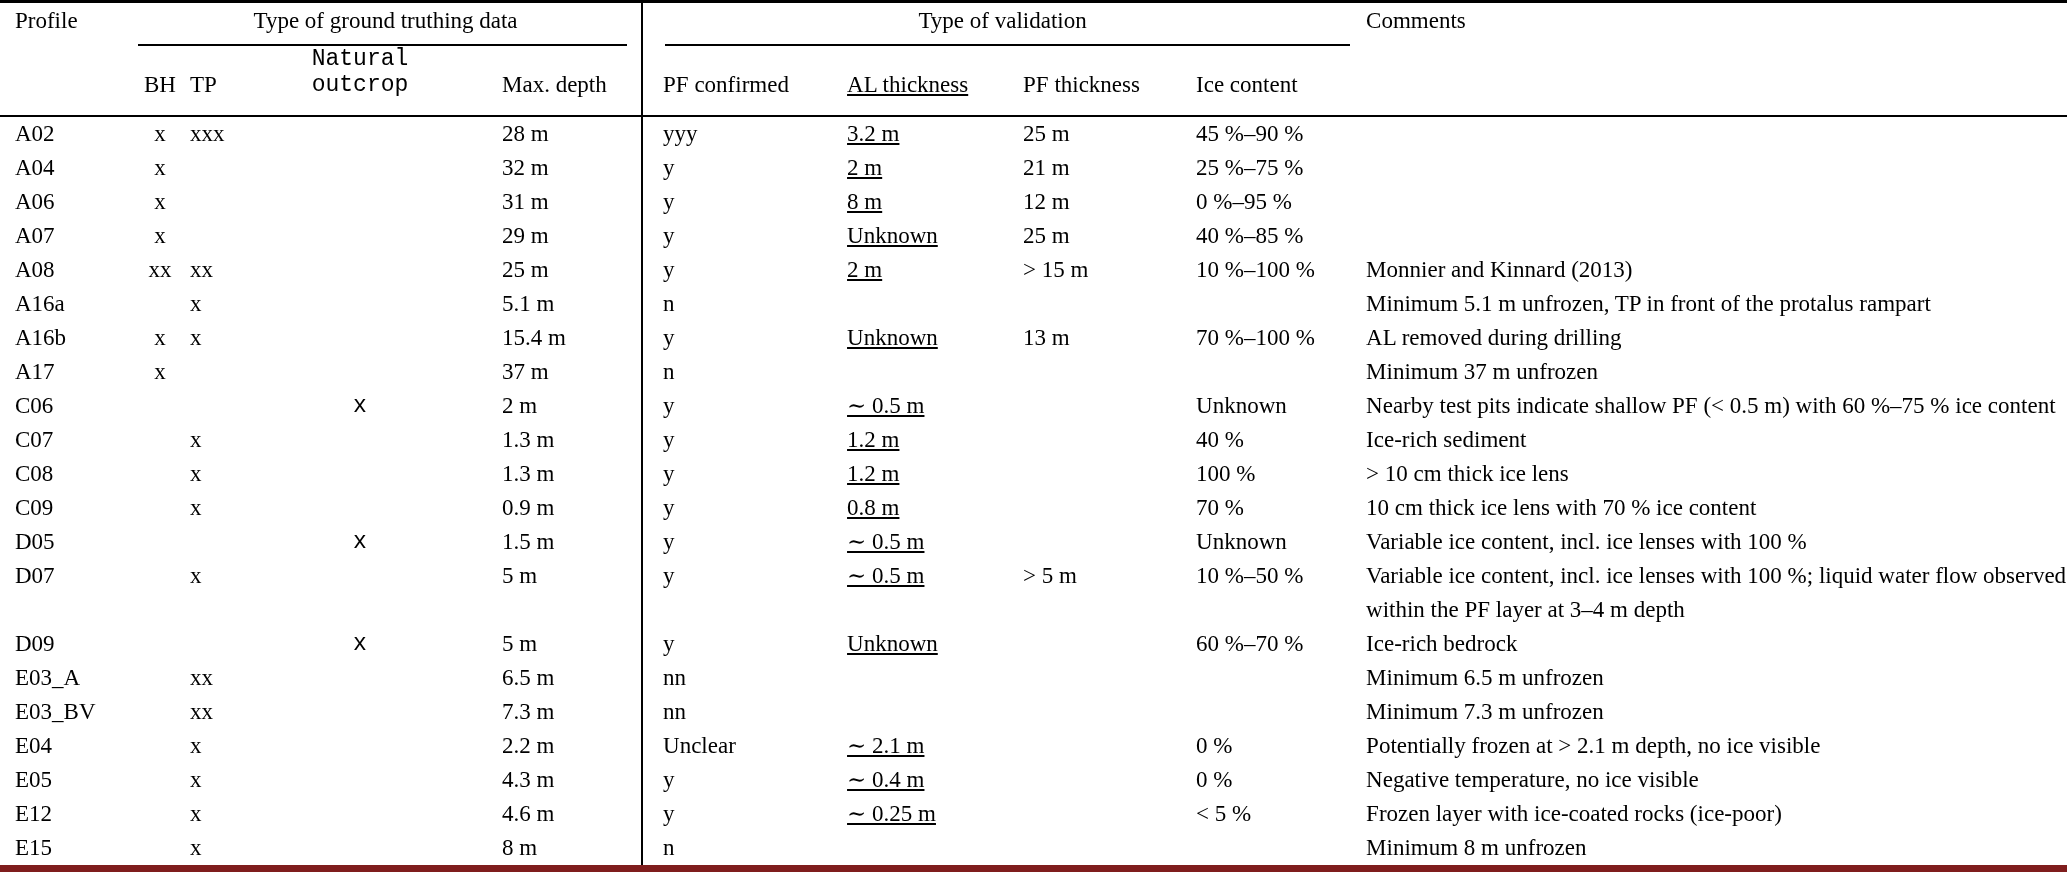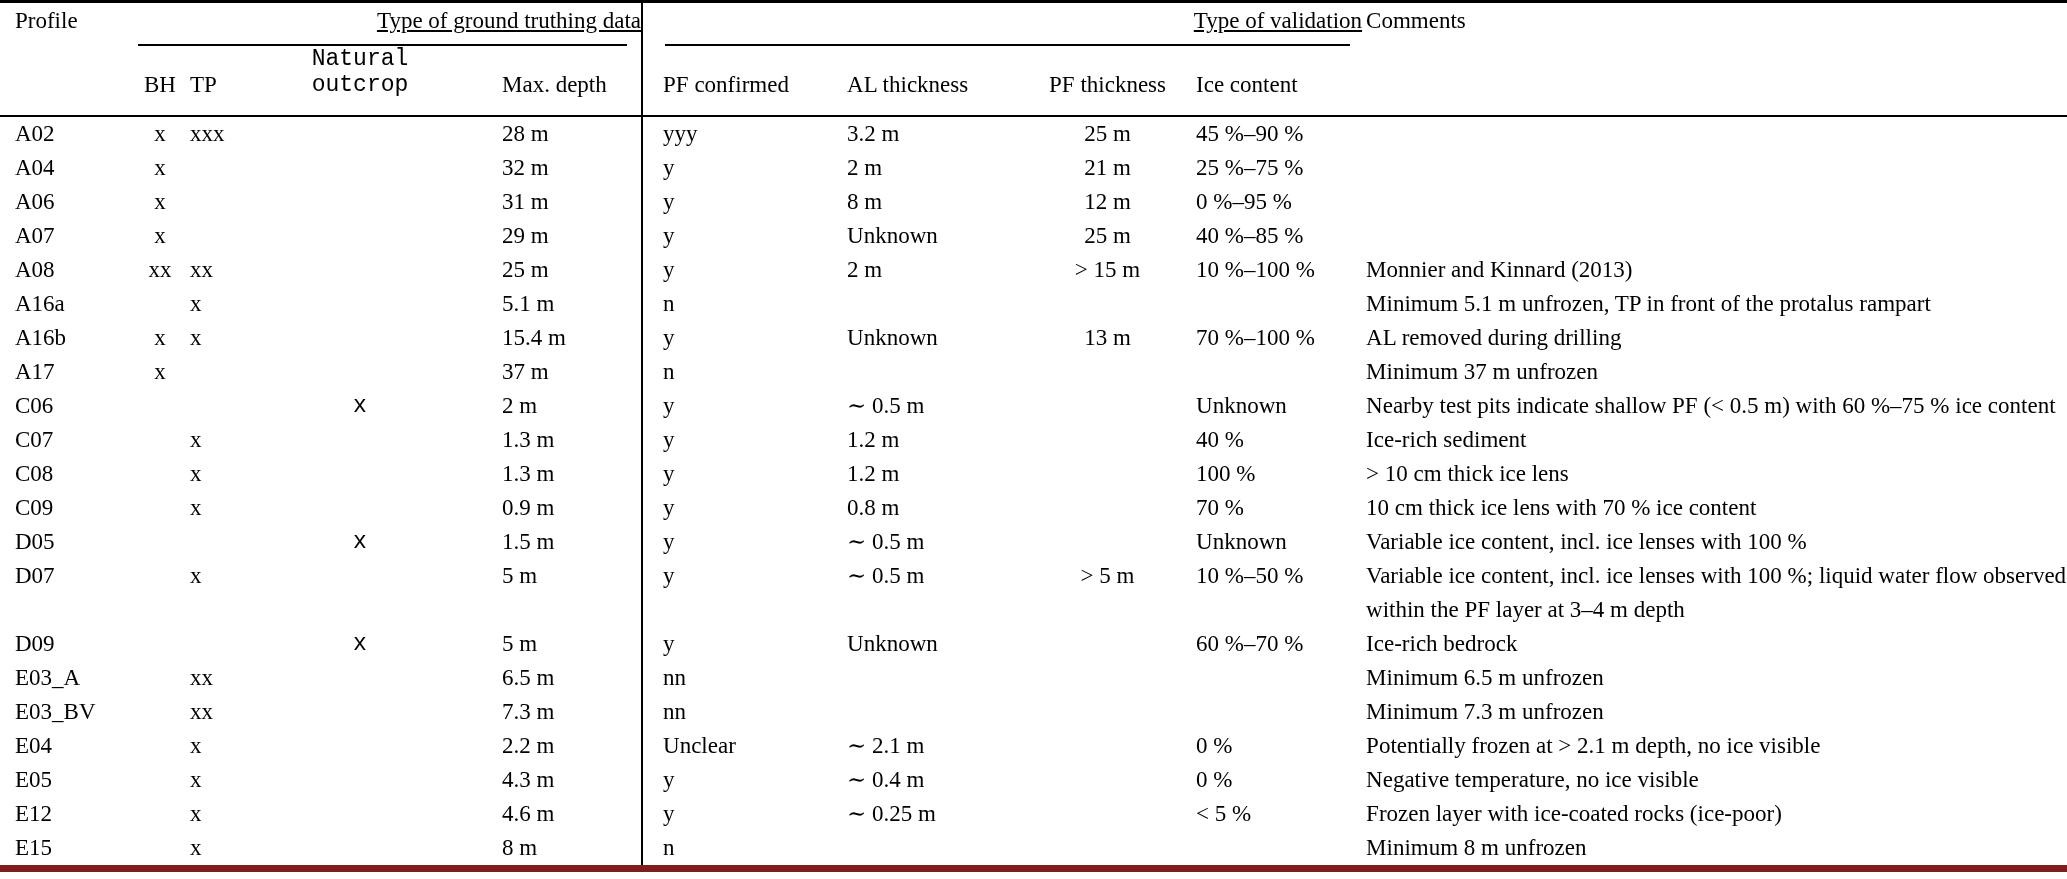--- a/index.html
+++ b/index.html
@@ -22,21 +22,21 @@
   }
 
   
   thead th {
     font-weight: normal;
     padding: 0;
     text-align: left;
     vertical-align: top;
   }
   tr.group-row th { height: 44px; padding-top: 5px; }
-  tr.group-row th.span-head { text-align: right; position: relative; text-decoration: underline; }
+  tr.group-row th.span-head { text-align: center; position: relative; }
   tr.group-row th.span-head .rule {
     position: absolute; bottom: 0; height: 2px; background: #000;
   }
   th.span-ground .rule { left: 8px;  right: 14px; }
   th.span-valid  .rule { left: 22px; right: 12px; }
 
   tr.sub-row th { height: 42px; vertical-align: bottom; padding-bottom: 17px; }
 
   thead tr.sub-row th, thead th[rowspan] { border-bottom: 2px solid #000; }
 
@@ -50,22 +50,22 @@
   }
   tbody td.wrap { line-height: 34px; }
 
   
   .col-profile       { padding-left: 15px; }
   .col-bh            { text-align: center; }
   .col-tp            { text-align: left; }
   .col-outcrop       { text-align: center; font-family: Liberation Mono, monospace; }
   .col-max_depth     { padding-left: 47px; }
   .col-pf_confirmed  { padding-left: 20px; border-left: 2px solid #000; }
-  .col-al_thickness  { padding-left: 5px; }
-  .col-pf_thickness  { padding-left: 6px; text-align: center; }
+  .col-al_thickness  { padding-left: 5px; text-decoration: underline; }
+  .col-pf_thickness  { padding-left: 6px; }
   .col-ice_content   { padding-left: 4px; }
   .col-comments      { padding-left: 4px; }
 </style>
 </head>
 <body>
 
 <div class="page">
   <table class="data-table">
     <colgroup>
       <col style="width:130px">

